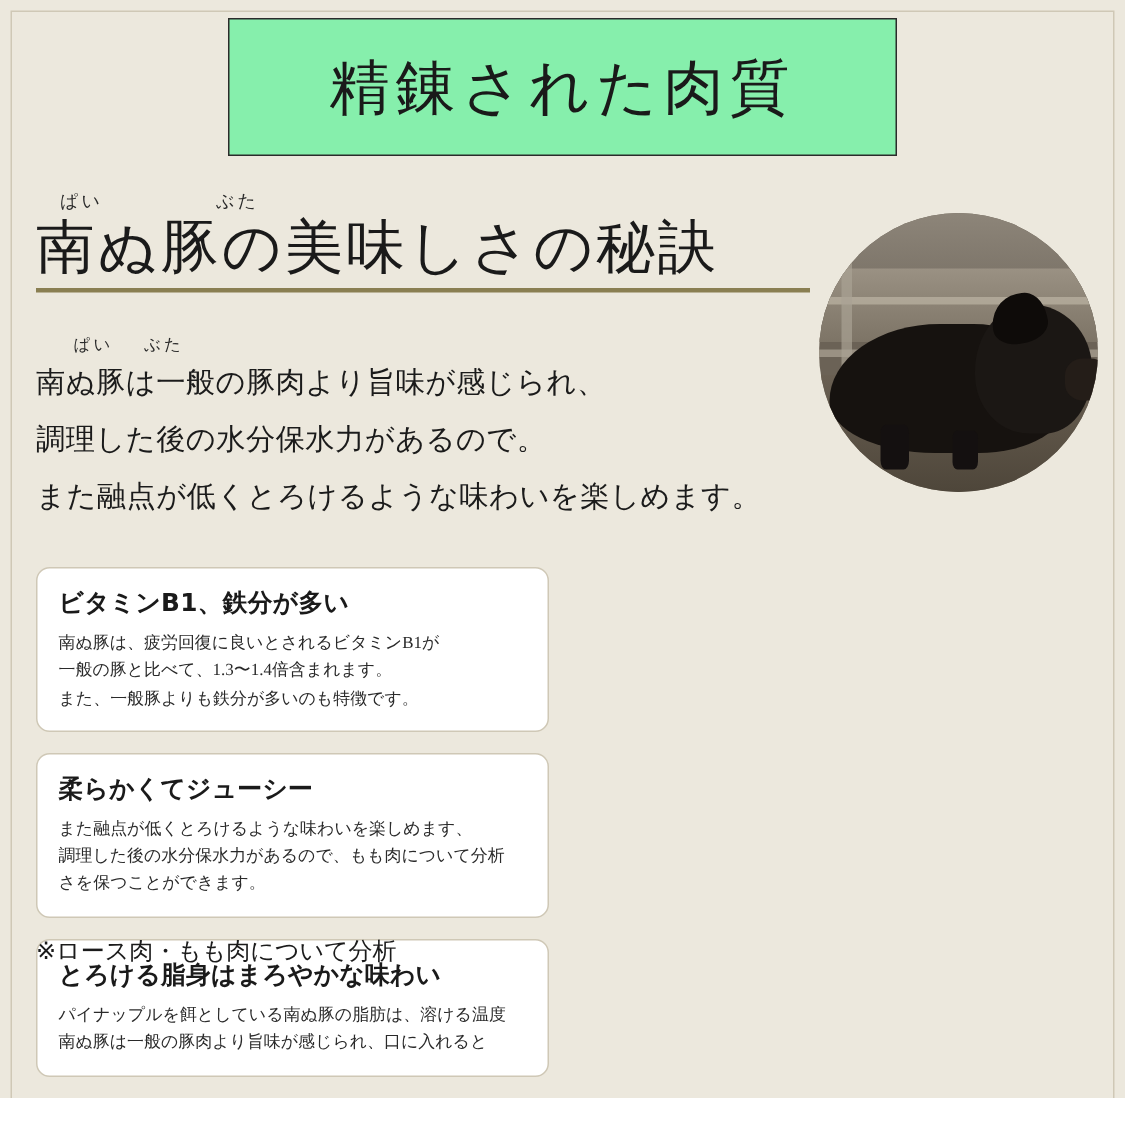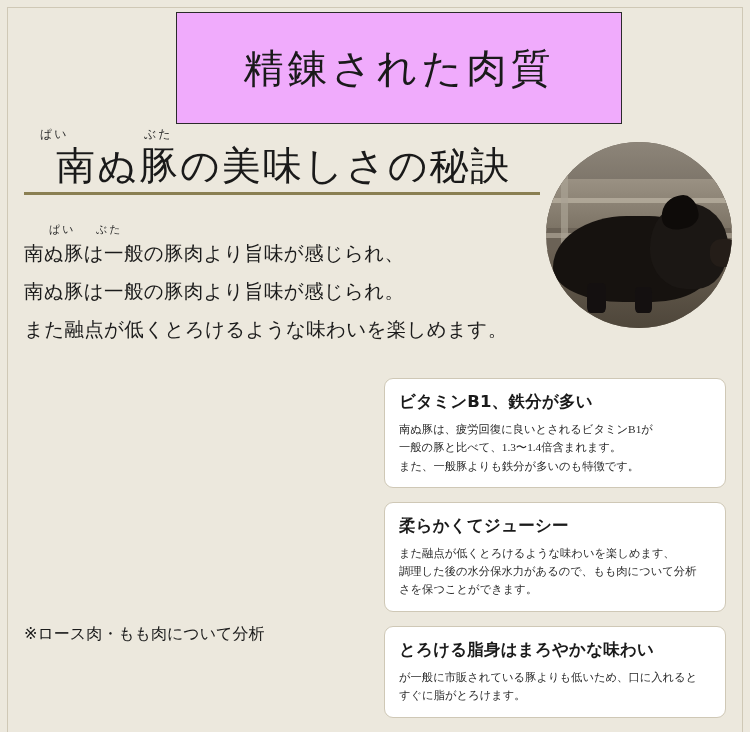--- a/index.html
+++ b/index.html
@@ -28,28 +28,27 @@
     left: 7px; top: 7px; right: 7px; bottom: 7px;
     border: 1px solid #cfc8b6;
     pointer-events: none;
   }
   
   .title-box {
     position: absolute;
     left: 152px;
     top: 12px;
     width: 446px;
-    height: 112px;
-    background: #f0abfc;
+    height: 92px;
+    background: #86efac;
     border: 1px solid #2b2b2b;
     box-sizing: border-box;
     display: flex;
     align-items: center;
     justify-content: center;
-    margin-left: 24px;
   }
   .title-text {
     font-size: 40px;
     letter-spacing: 4px;
     color: #1a1a1a;
     font-family: "DejaVu Sans", sans-serif;
     font-weight: 400;
     white-space: nowrap;
   }
   
@@ -71,21 +70,20 @@
     top: 0;
     letter-spacing: 2px;
   }
   .heading-text {
     font-size: 39px;
     color: #1a1a1a;
     letter-spacing: 2px;
     font-family: "DejaVu Sans", sans-serif;
     line-height: 1.12;
     white-space: nowrap;
-    margin-left: 32px;
   }
   .heading-underline {
     margin-top: 4px;
     width: 516px;
     height: 3px;
     background: #8a7f52;
   }
   
   .lead-ruby {
     position: absolute;
@@ -99,21 +97,21 @@
   }
   .lead-ruby span { position: absolute; top: 0; letter-spacing: 2px; }
   .lead {
     position: absolute;
     left: 24px;
     top: 236px;
     width: 520px;
     font-size: 19.5px;
     line-height: 1.95;
     color: #1b1b1b;
-    font-family: Liberation Mono, monospace;
+    font-family: Liberation Sans, sans-serif;
     letter-spacing: 0.3px;
   }
   .lead div { white-space: nowrap; }
   
   .photo {
     position: absolute;
     left: 546px;
     top: 142px;
     width: 186px;
     height: 186px;
@@ -192,21 +190,20 @@
   }
   
   .cards {
     position: absolute;
     left: 24px;
     top: 378px;
     width: 702px;
     display: flex;
     flex-wrap: wrap;
     gap: 14px 28px;
-    justify-content: flex-end;
   }
   .card {
     width: 342px;
     background: #ffffff;
     border: 1px solid #cfc8b6;
     border-radius: 9px;
     box-sizing: border-box;
     padding: 12px 14px 12px 14px;
     min-height: 92px;
   }
@@ -265,21 +262,21 @@
     <div class="heading-text">南ぬ豚の美味しさの秘訣</div>
     <div class="heading-underline"></div>
   </div>
 
   <div class="lead-ruby">
     <span style="left:25px">ぱい</span>
     <span style="left:72px">ぶた</span>
   </div>
   <div class="lead">
     <div>南ぬ豚は一般の豚肉より旨味が感じられ、</div>
-    <div>南ぬ豚は一般の豚肉より旨味が感じられ。</div>
+    <div>調理した後の水分保水力があるので。</div>
     <div>また融点が低くとろけるような味わいを楽しめます。</div>
   </div>
 
   <div class="photo">
     <div class="sky"></div>
     <div class="wall"></div>
     <div class="rail1"></div>
     <div class="rail2"></div>
     <div class="post"></div>
     <div class="ground"></div>
@@ -307,22 +304,22 @@
       <div class="card-body">
         <div>また融点が低くとろけるような味わいを楽しめます、</div>
         <div>調理した後の水分保水力があるので、もも肉について分析</div>
         <div>さを保つことができます。</div>
       </div>
     </div>
 
     <div class="card">
       <div class="card-title">とろける脂身はまろやかな味わい</div>
       <div class="card-body">
-        <div>が一般に市販されている豚よりも低いため、口に入れると</div>
-        <div>すぐに脂がとろけます。</div>
+        <div>パイナップルを餌としている南ぬ豚の脂肪は、溶ける温度</div>
+        <div>南ぬ豚は一般の豚肉より旨味が感じられ、口に入れると</div>
       </div>
     </div>
 
 
   </div>
 
   <div class="notes">
     <div>※ロース肉・もも肉について分析</div>
   </div>
 

